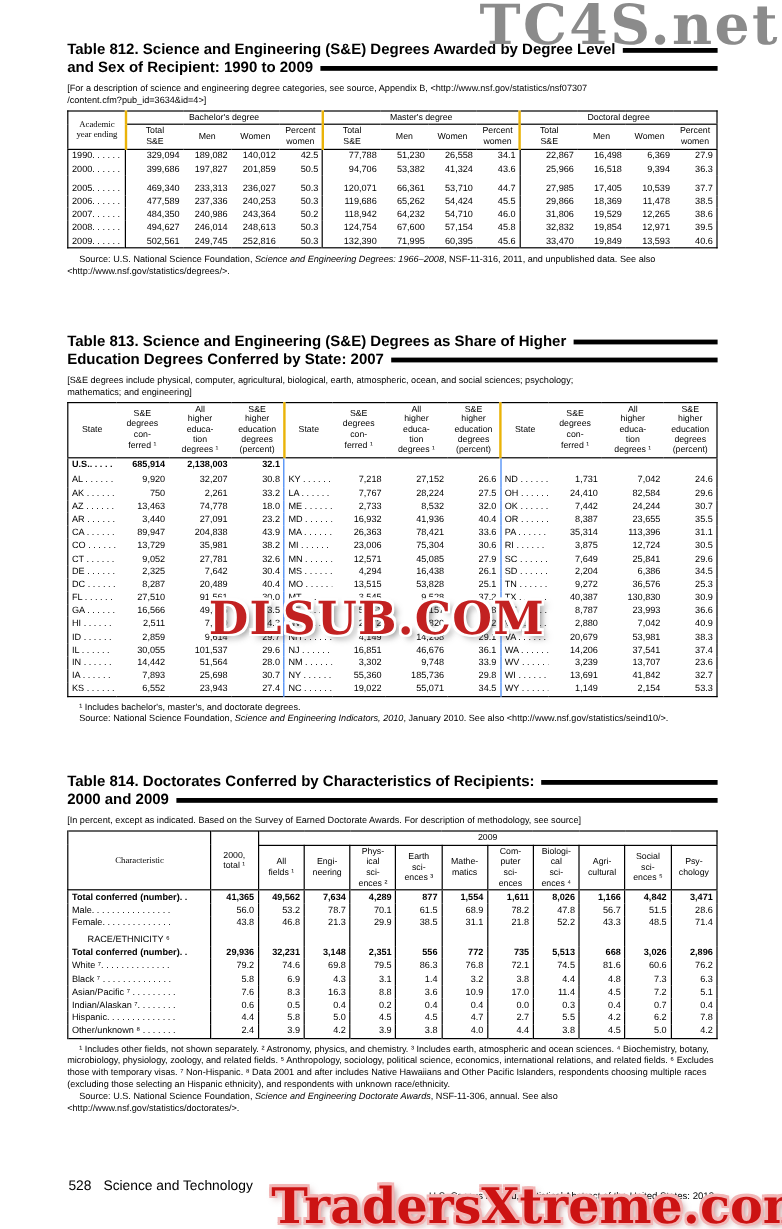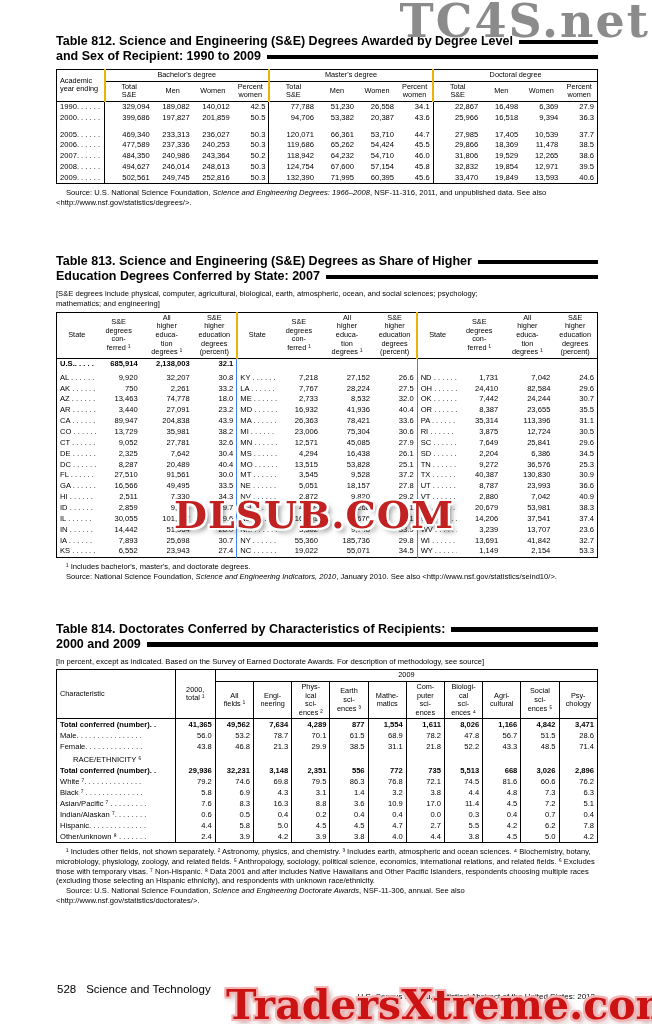--- a/index.html
+++ b/index.html
@@ -17,21 +17,21 @@
   .tl .bar{flex:1;height:4.5px;background:#000;margin-left:6px;margin-top:1px;}
 
   .note{font-size:7.6px;line-height:1.3;white-space:pre-line;margin:0 0 3px 0;}
   .src,.foot{font-size:7.6px;line-height:1.3;margin:0;text-indent:10px;}
   .src i{font-style:italic;}
 
   
   table.t8{border-collapse:collapse;border:1px solid #000;table-layout:fixed;width:542px;margin:2px 0 4px 0;}
   .t8 th{font-weight:normal;font-size:7.3px;line-height:1.18;padding:1px 2px;vertical-align:middle;
          text-align:center;border-bottom:1px solid #000;white-space:pre-line;}
-  .t8 th.stub-h{text-align:left;padding-left:3px;}
+  .t8 th.stub-h{text-align:center;padding-left:3px;font-family:Liberation Serif, serif;}
   .t8 td{font-size:7.6px;line-height:1.3;padding:0.5px 3px;white-space:nowrap;overflow:hidden;}
   .t8 td.num{text-align:right;}
   .t8 td.stub{text-align:left;}
   .t8 tr.bold td{font-weight:bold;}
   .t8 tr.gap td{padding-top:6px;}
   .t8 tr.us td{padding-bottom:3px;}
   .t8 tr.section td{padding-top:3px;padding-bottom:1px;}
   .t8 tr.section td.stub{padding-left:16px;}
   .bl{border-left:2px solid #eab308;}
   .t812 tbody td:nth-child(2),.t812 tbody td:nth-child(6),.t812 tbody td:nth-child(10){border-left:1px solid #000;}
@@ -67,20 +67,22 @@
     <h2 class="tbl-title">
       <span class="tl">
           <span class="txt">Table 812. Science and Engineering (S&amp;E) Degrees Awarded by Degree Level</span>
           <span class="bar"></span>
         </span>
       <span class="tl">
           <span class="txt">and Sex of Recipient: 1990 to 2009</span>
           <span class="bar"></span>
         </span>
     </h2>
+    <p class="note">[For a description of science and engineering degree categories, see source, Appendix B, &lt;http://www.nsf.gov/statistics/nsf07307
+/content.cfm?pub_id=3634&amp;id=4&gt;]</p>
 
     <table class="t8 t812">
       <colgroup>
         <col style="width:48px">
         <col style="width:48px">
           <col style="width:40px">
           <col style="width:40px">
           <col style="width:36px">
         <col style="width:48px">
           <col style="width:40px">
@@ -137,21 +139,21 @@
             <td class="num">27.9</td>
           </tr>
           <tr>
             <td class="stub">2000. . . . . .</td>
             <td class="num">399,686</td>
             <td class="num">197,827</td>
             <td class="num">201,859</td>
             <td class="num">50.5</td>
             <td class="num">94,706</td>
             <td class="num">53,382</td>
-            <td class="num">20,387</td>
+            <td class="num">41,324</td>
             <td class="num">43.6</td>
             <td class="num">25,966</td>
             <td class="num">16,518</td>
             <td class="num">9,394</td>
             <td class="num">36.3</td>
           </tr>
           <tr class="gap">
             <td class="stub">2005. . . . . .</td>
             <td class="num">469,340</td>
             <td class="num">233,313</td>

